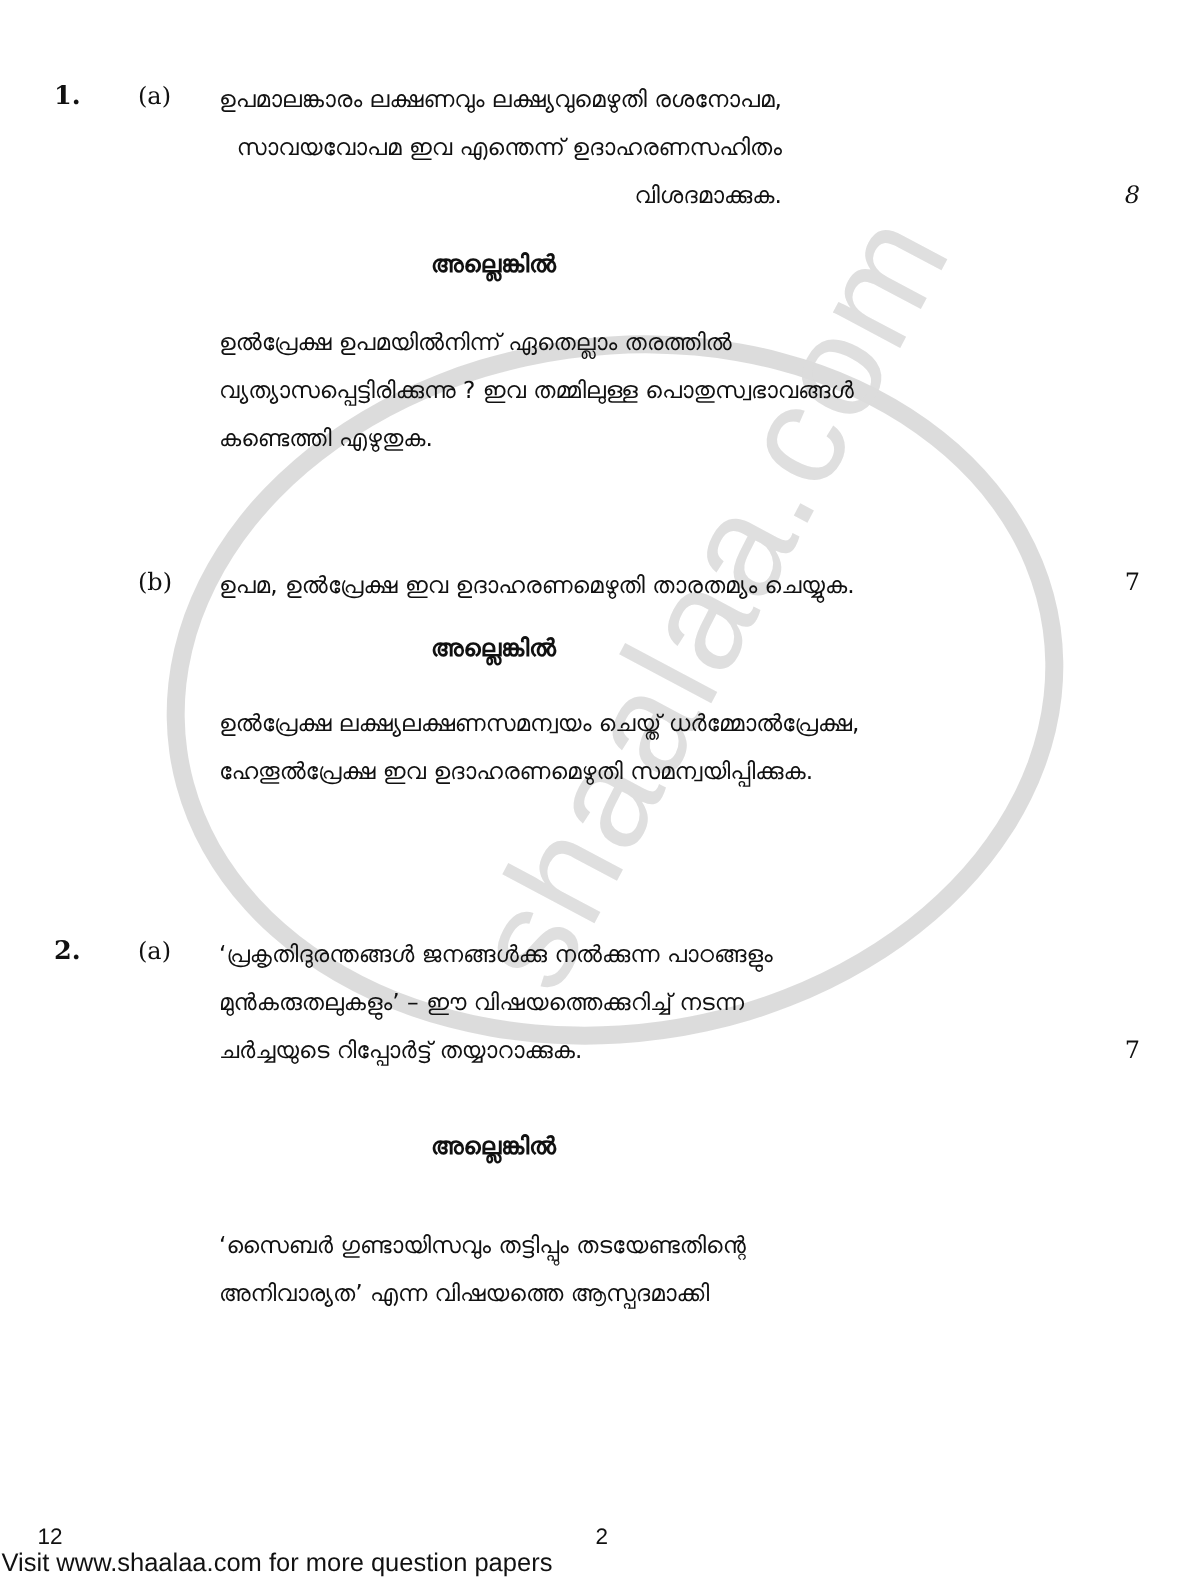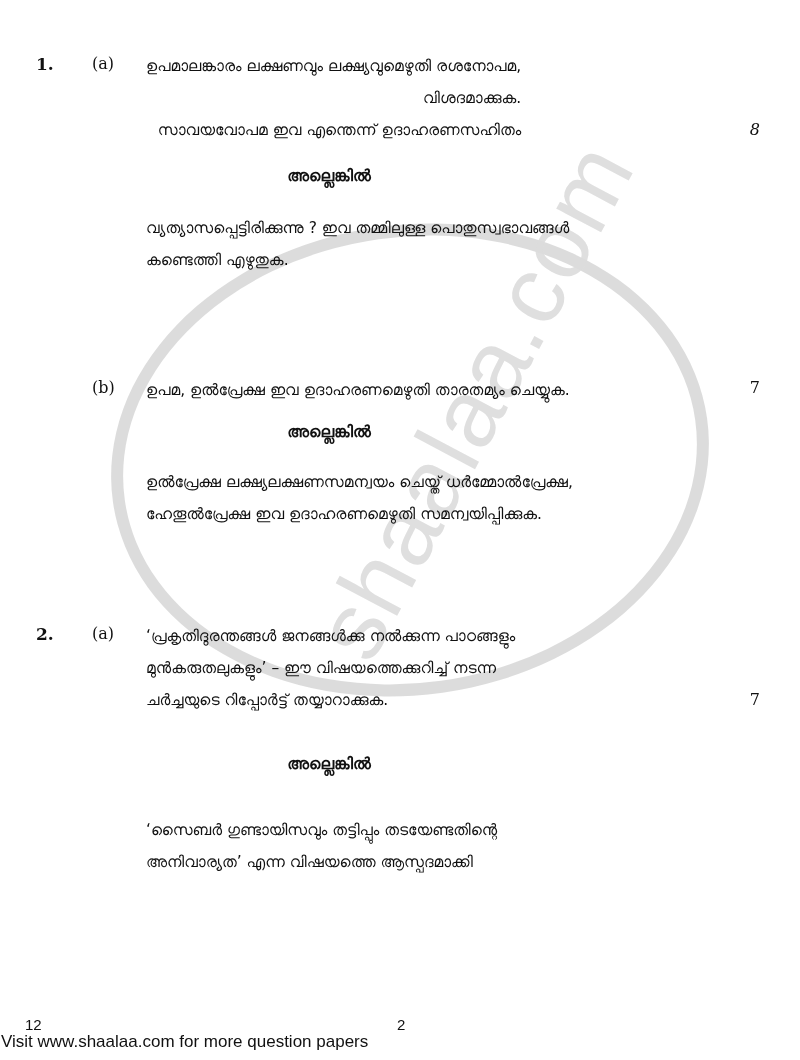--- a/index.html
+++ b/index.html
@@ -36,30 +36,31 @@
 <div class="page">
 
   <div class="watermark-circle"></div>
   <div class="watermark-text">shaalaa.com</div>
 
   <div class="row" style="top:50px;">
     <span class="qnum" style="top:4px;">1.</span>
     <span class="part" style="top:4px;">(a)</span>
     <div class="text" style="top:0;text-align:right;">
       <span class="line">ഉപമാലങ്കാരം ലക്ഷണവും ലക്ഷ്യവുമെഴുതി രശനോപമ,</span>
+      <span class="line">സാവയവോപമ ഇവ എന്തെന്ന് ഉദാഹരണസഹിതം</span>
       <span class="line">വിശദമാക്കുക.</span>
-      <span class="line">സാവയവോപമ ഇവ എന്തെന്ന് ഉദാഹരണസഹിതം</span>
     </div>
     <span class="marks italic" style="top:70px;">8</span>
   </div>
 
   <div class="alt" style="top:166px;">അല്ലെങ്കിൽ</div>
 
   <div class="row" style="top:212px;">
     <div class="text" style="top:0;">
+      <span class="line">ഉൽപ്രേക്ഷ ഉപമയിൽനിന്ന് ഏതെല്ലാം തരത്തിൽ</span>
       <span class="line">വ്യത്യാസപ്പെട്ടിരിക്കുന്നു ? ഇവ തമ്മിലുള്ള പൊതുസ്വഭാവങ്ങൾ</span>
       <span class="line">കണ്ടെത്തി എഴുതുക.</span>
     </div>
   </div>
 
   <div class="row" style="top:374px;">
     <span class="part" style="top:4px;">(b)</span>
     <div class="text" style="top:0;">
       <span class="line">ഉപമ, ഉൽപ്രേക്ഷ ഇവ ഉദാഹരണമെഴുതി താരതമ്യം ചെയ്യുക.</span>
     </div>

